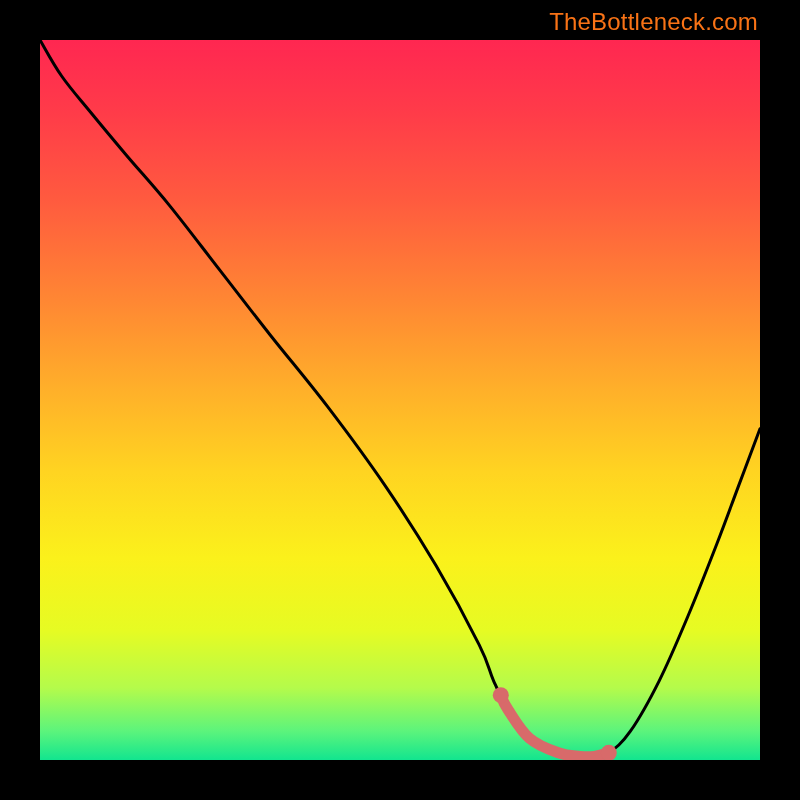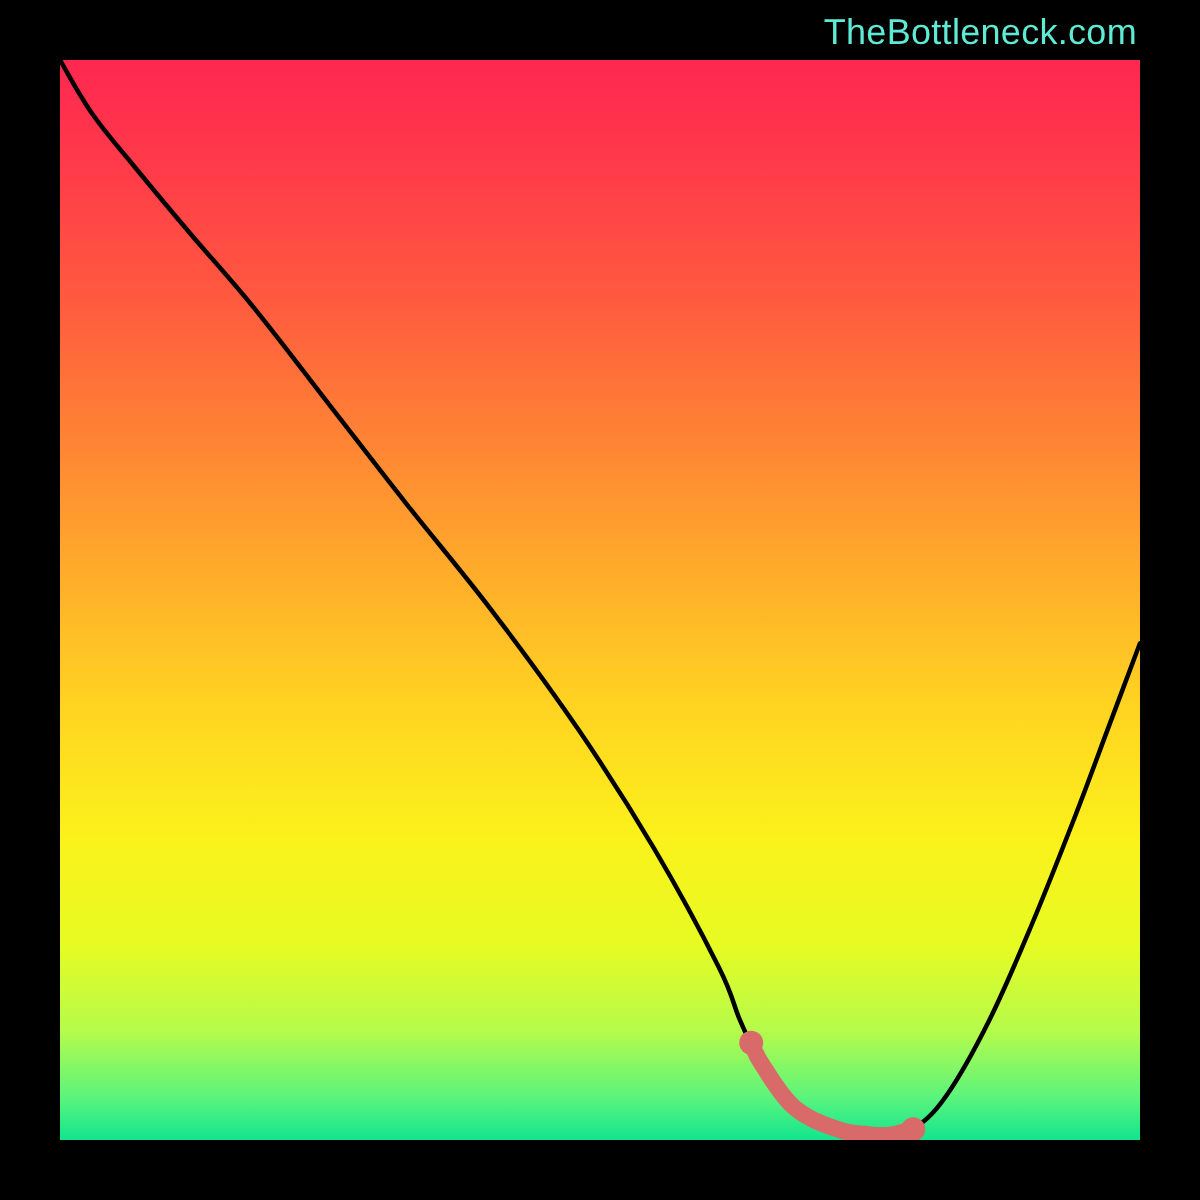--- a/index.html
+++ b/index.html
@@ -40,21 +40,21 @@
     width: 100%;
     height: 100%;
   }
   .watermark {
     position: absolute;
     top: 8px;
     right: 42px;
     font-family: Arial, Helvetica, sans-serif;
     font-size: 24px;
     font-weight: 500;
-    color: #5eead4;
+    color: #f97316;
     letter-spacing: 0.2px;
   }
 </style>
 </head>
 <body>
 <div class="frame">
 
   <div class="plot-area">
     <svg class="gradient" viewBox="0 0 720 720" preserveAspectRatio="none">
       <defs>

